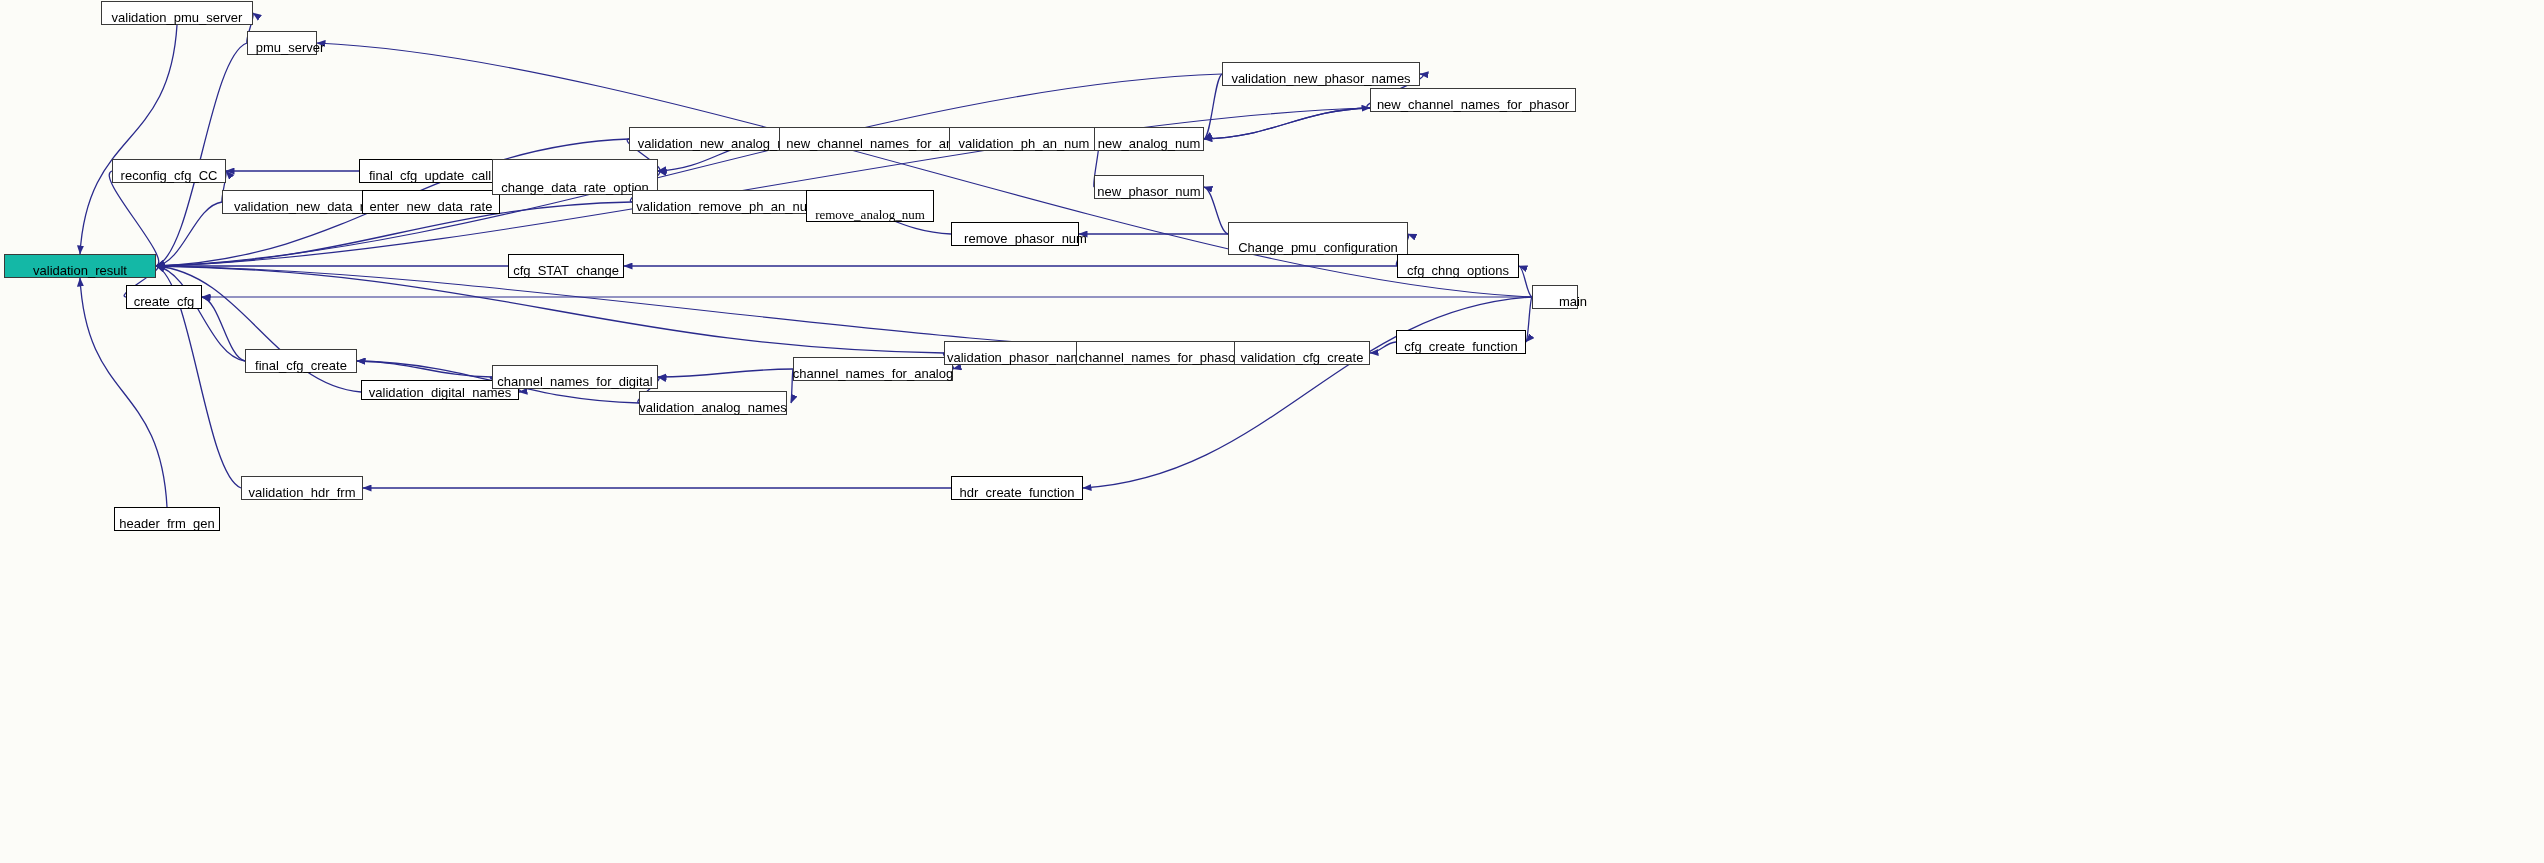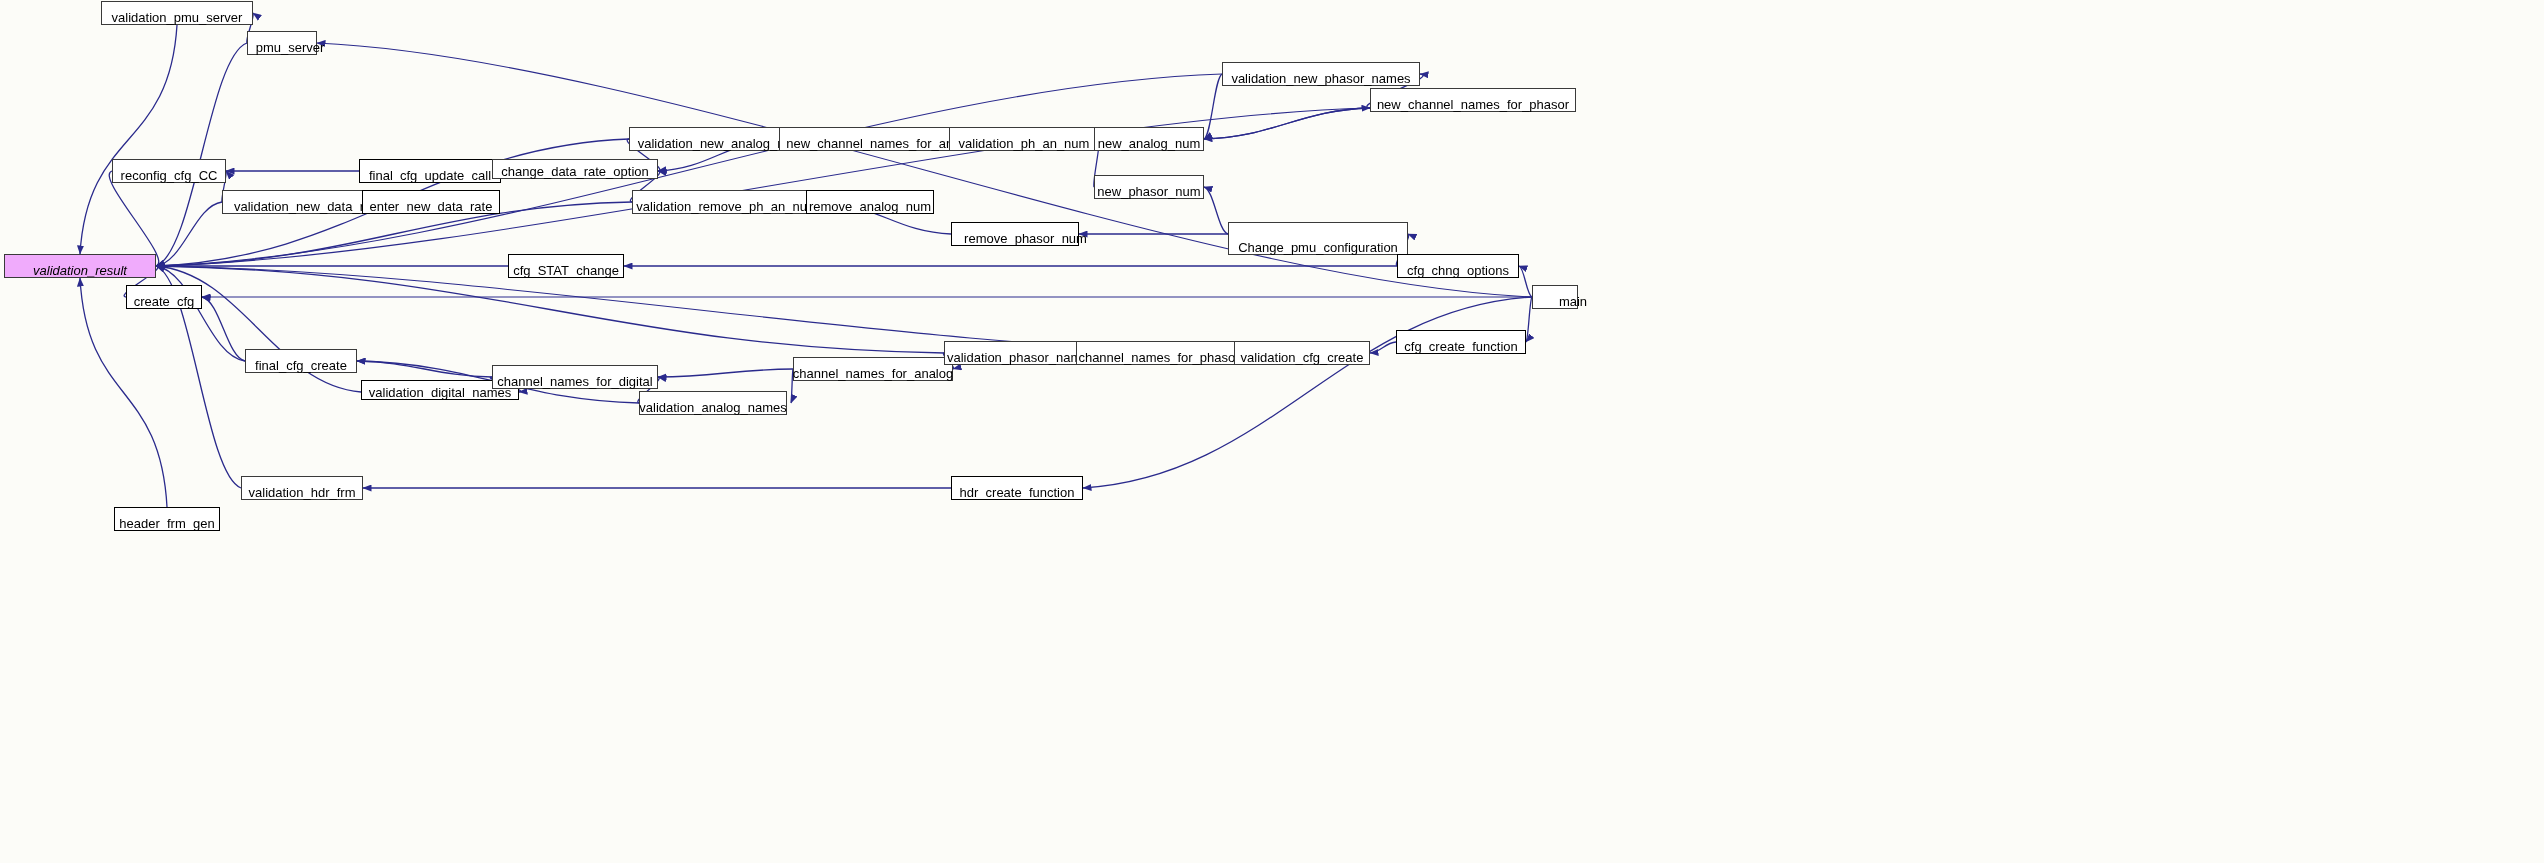--- a/index.html
+++ b/index.html
@@ -33,23 +33,22 @@
     font-size: 13px;
     line-height: 1;
     display: flex;
     align-items: flex-end;
     justify-content: center;
     white-space: nowrap;
     letter-spacing: 0px;
     cursor: pointer;
   }
   .node.root {
-    background: #f0abfc;
+    background: #14b8a6;
     border: 1px solid #404040;
-    font-style: italic;
   }
   .node.heavy {
     border: 1px solid #3a3a3a;
   }
   .node-label {
     pointer-events: none;
   }
 </style>
 </head>
 <body>
@@ -135,21 +134,21 @@
       </div>
       <div class="node heavy" style="left: 222px; top: 190px; width: 172px; height: 24px;">
         <span class="node-label">validation_new_data_rate</span>
       </div>
       <div class="node" style="left: 362px; top: 190px; width: 138px; height: 24px;">
         <span class="node-label">enter_new_data_rate</span>
       </div>
       <div class="node" style="left: 359px; top: 159px; width: 142px; height: 24px;">
         <span class="node-label">final_cfg_update_call</span>
       </div>
-      <div class="node heavy" style="left: 492px; top: 159px; width: 166px; height: 20px;">
+      <div class="node heavy" style="left: 492px; top: 159px; width: 166px; height: 36px;">
         <span class="node-label">change_data_rate_option</span>
       </div>
       <div class="node heavy" style="left: 629px; top: 127px; width: 196px; height: 24px;">
         <span class="node-label">validation_new_analog_names</span>
       </div>
       <div class="node heavy" style="left: 779px; top: 127px; width: 206px; height: 24px;">
         <span class="node-label">new_channel_names_for_analog</span>
       </div>
       <div class="node heavy" style="left: 949px; top: 127px; width: 150px; height: 24px;">
         <span class="node-label">validation_ph_an_num</span>
@@ -162,21 +161,21 @@
       </div>
       <div class="node heavy" style="left: 1370px; top: 88px; width: 206px; height: 24px;">
         <span class="node-label">new_channel_names_for_phasor</span>
       </div>
       <div class="node heavy" style="left: 1094px; top: 175px; width: 110px; height: 24px;">
         <span class="node-label">new_phasor_num</span>
       </div>
       <div class="node heavy" style="left: 632px; top: 190px; width: 190px; height: 24px;">
         <span class="node-label">validation_remove_ph_an_num</span>
       </div>
-      <div class="node" style="left: 806px; top: 190px; width: 128px; height: 24px;">
+      <div class="node" style="left: 806px; top: 190px; width: 128px; height: 32px; font-family: Liberation Serif, serif;">
         <span class="node-label">remove_analog_num</span>
       </div>
       <div class="node" style="left: 951px; top: 222px; width: 128px; height: 24px; padding-left: 21px;">
         <span class="node-label">remove_phasor_num</span>
       </div>
       <div class="node heavy" style="left: 1228px; top: 222px; width: 180px; height: 33px;">
         <span class="node-label">Change_pmu_configuration</span>
       </div>
       <div class="node" style="left: 508px; top: 254px; width: 116px; height: 24px;">
         <span class="node-label">cfg_STAT_change</span>

